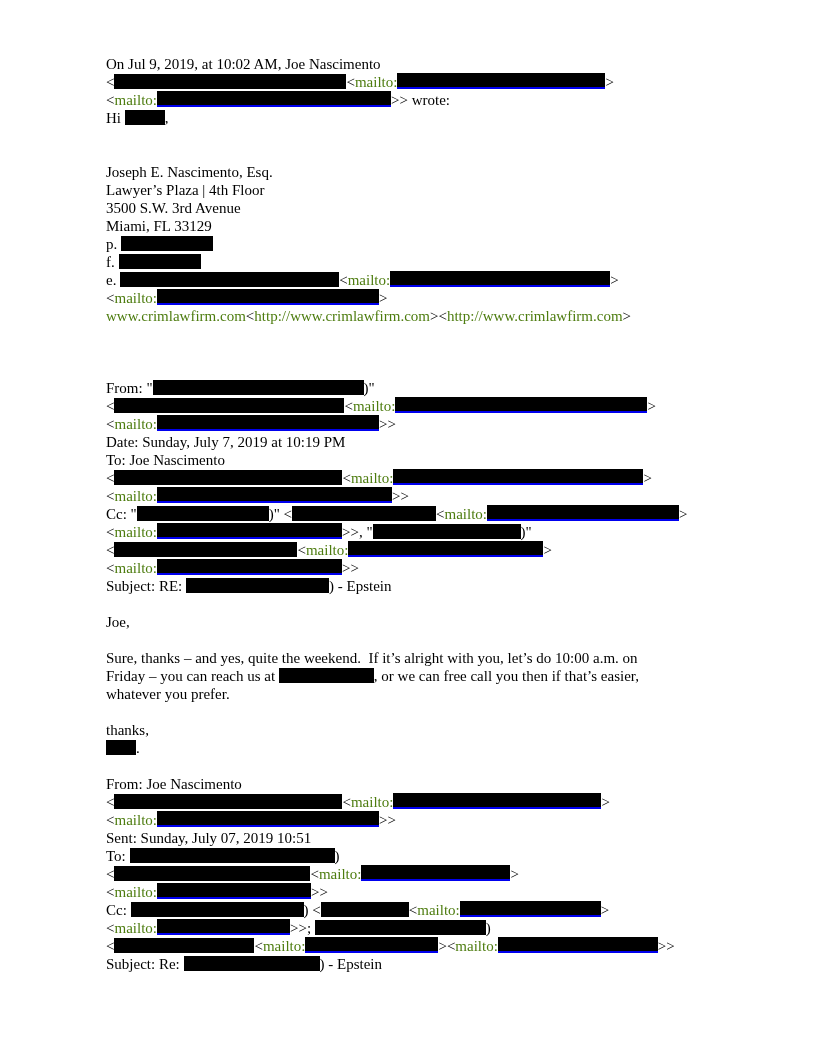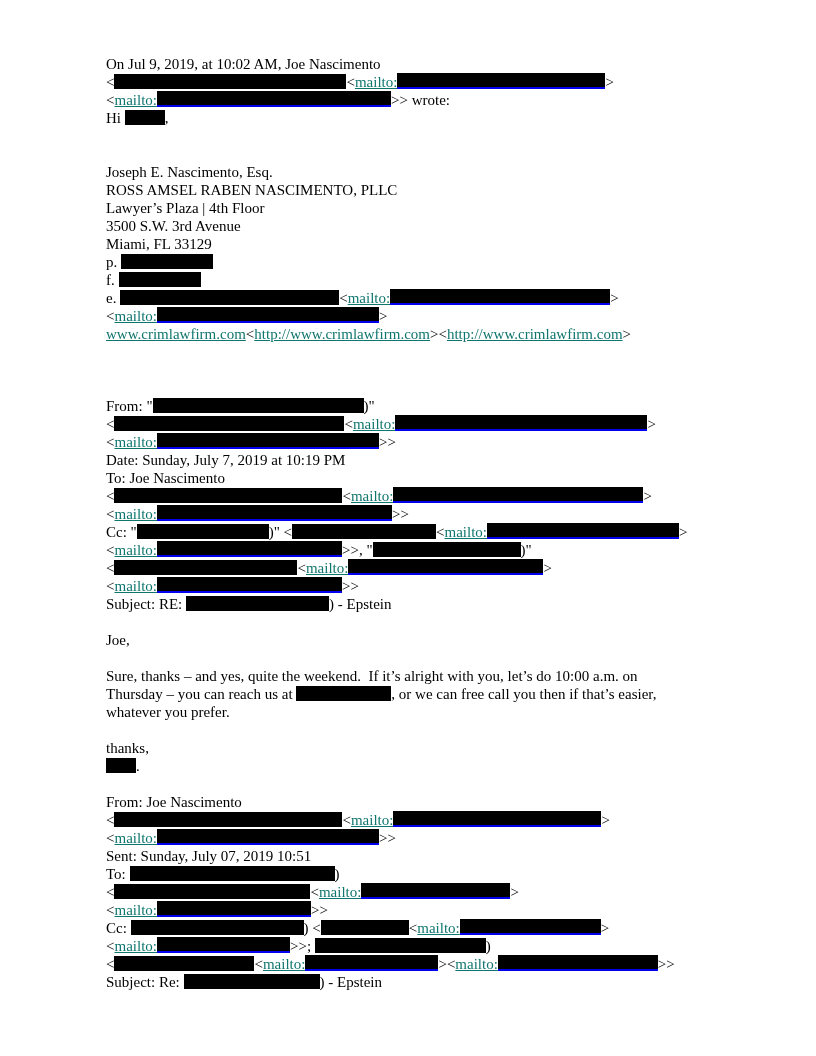--- a/index.html
+++ b/index.html
@@ -29,38 +29,36 @@
     display: inline-block;
     background: #000000;
     height: 15px;
     vertical-align: -2px;
   }
   .lb {
     height: 14px;
     border-bottom: 2px solid #0000EE;
   }
   .lk {
-    color: #0f766e;
-    text-decoration: underline;
+    color: #4d7c0f;
     cursor: pointer;
   }
 </style>
 </head>
 <body>
 
 <div class="page">
   <div class="content">
       <div class="ln"><span>On Jul 9, 2019, at 10:02 AM, Joe Nascimento</span></div>
       <div class="ln"><span>&lt;</span><span class="rb" style="width: 232px;"></span><span>&lt;</span><a class="lk">mailto:</a><span class="rb lb" style="width: 208px;"></span><span>&gt;</span></div>
       <div class="ln"><span>&lt;</span><a class="lk">mailto:</a><span class="rb lb" style="width: 234px;"></span><span>&gt;&gt; wrote:</span></div>
       <div class="ln"><span>Hi </span><span class="rb" style="width: 40px;"></span><span>,</span></div>
       <div class="ln"></div>
       <div class="ln"></div>
       <div class="ln"><span>Joseph E. Nascimento, Esq.</span></div>
-      <div class="ln"><span>ROSS AMSEL RABEN NASCIMENTO, PLLC</span></div>
       <div class="ln"><span>Lawyer’s Plaza | 4th Floor</span></div>
       <div class="ln"><span>3500 S.W. 3rd Avenue</span></div>
       <div class="ln"><span>Miami, FL 33129</span></div>
       <div class="ln"><span>p. </span><span class="rb" style="width: 92px;"></span></div>
       <div class="ln"><span>f. </span><span class="rb" style="width: 82px;"></span></div>
       <div class="ln"><span>e. </span><span class="rb" style="width: 219px;"></span><span>&lt;</span><a class="lk">mailto:</a><span class="rb lb" style="width: 220px;"></span><span>&gt;</span></div>
       <div class="ln"><span>&lt;</span><a class="lk">mailto:</a><span class="rb lb" style="width: 222px;"></span><span>&gt;</span></div>
       <div class="ln"><a class="lk">www.crimlawfirm.com</a><span>&lt;</span><a class="lk">http://www.crimlawfirm.com</a><span>&gt;&lt;</span><a class="lk">http://www.crimlawfirm.com</a><span>&gt;</span></div>
       <div class="ln"></div>
       <div class="ln"></div>
@@ -74,21 +72,21 @@
       <div class="ln"><span>&lt;</span><a class="lk">mailto:</a><span class="rb lb" style="width: 235px;"></span><span>&gt;&gt;</span></div>
       <div class="ln"><span>Cc: "</span><span class="rb" style="width: 132px;"></span><span>)" &lt;</span><span class="rb" style="width: 144px;"></span><span>&lt;</span><a class="lk">mailto:</a><span class="rb lb" style="width: 192px;"></span><span>&gt;</span></div>
       <div class="ln"><span>&lt;</span><a class="lk">mailto:</a><span class="rb lb" style="width: 185px;"></span><span>&gt;&gt;, "</span><span class="rb" style="width: 148px;"></span><span>)"</span></div>
       <div class="ln"><span>&lt;</span><span class="rb" style="width: 183px;"></span><span>&lt;</span><a class="lk">mailto:</a><span class="rb lb" style="width: 195px;"></span><span>&gt;</span></div>
       <div class="ln"><span>&lt;</span><a class="lk">mailto:</a><span class="rb lb" style="width: 185px;"></span><span>&gt;&gt;</span></div>
       <div class="ln"><span>Subject: RE: </span><span class="rb" style="width: 143px;"></span><span>) - Epstein</span></div>
       <div class="ln"></div>
       <div class="ln"><span>Joe,</span></div>
       <div class="ln"></div>
       <div class="ln"><span>Sure, thanks – and yes, quite the weekend.  If it’s alright with you, let’s do 10:00 a.m. on</span></div>
-      <div class="ln"><span>Thursday – you can reach us at </span><span class="rb" style="width: 95px;"></span><span>, or we can free call you then if that’s easier,</span></div>
+      <div class="ln"><span>Friday – you can reach us at </span><span class="rb" style="width: 95px;"></span><span>, or we can free call you then if that’s easier,</span></div>
       <div class="ln"><span>whatever you prefer.</span></div>
       <div class="ln"></div>
       <div class="ln"><span>thanks,</span></div>
       <div class="ln"><span class="rb" style="width: 30px;"></span><span>.</span></div>
       <div class="ln"></div>
       <div class="ln"><span>From: Joe Nascimento</span></div>
       <div class="ln"><span>&lt;</span><span class="rb" style="width: 228px;"></span><span>&lt;</span><a class="lk">mailto:</a><span class="rb lb" style="width: 208px;"></span><span>&gt;</span></div>
       <div class="ln"><span>&lt;</span><a class="lk">mailto:</a><span class="rb lb" style="width: 222px;"></span><span>&gt;&gt;</span></div>
       <div class="ln"><span>Sent: Sunday, July 07, 2019 10:51</span></div>
       <div class="ln"><span>To: </span><span class="rb" style="width: 205px;"></span><span>)</span></div>

